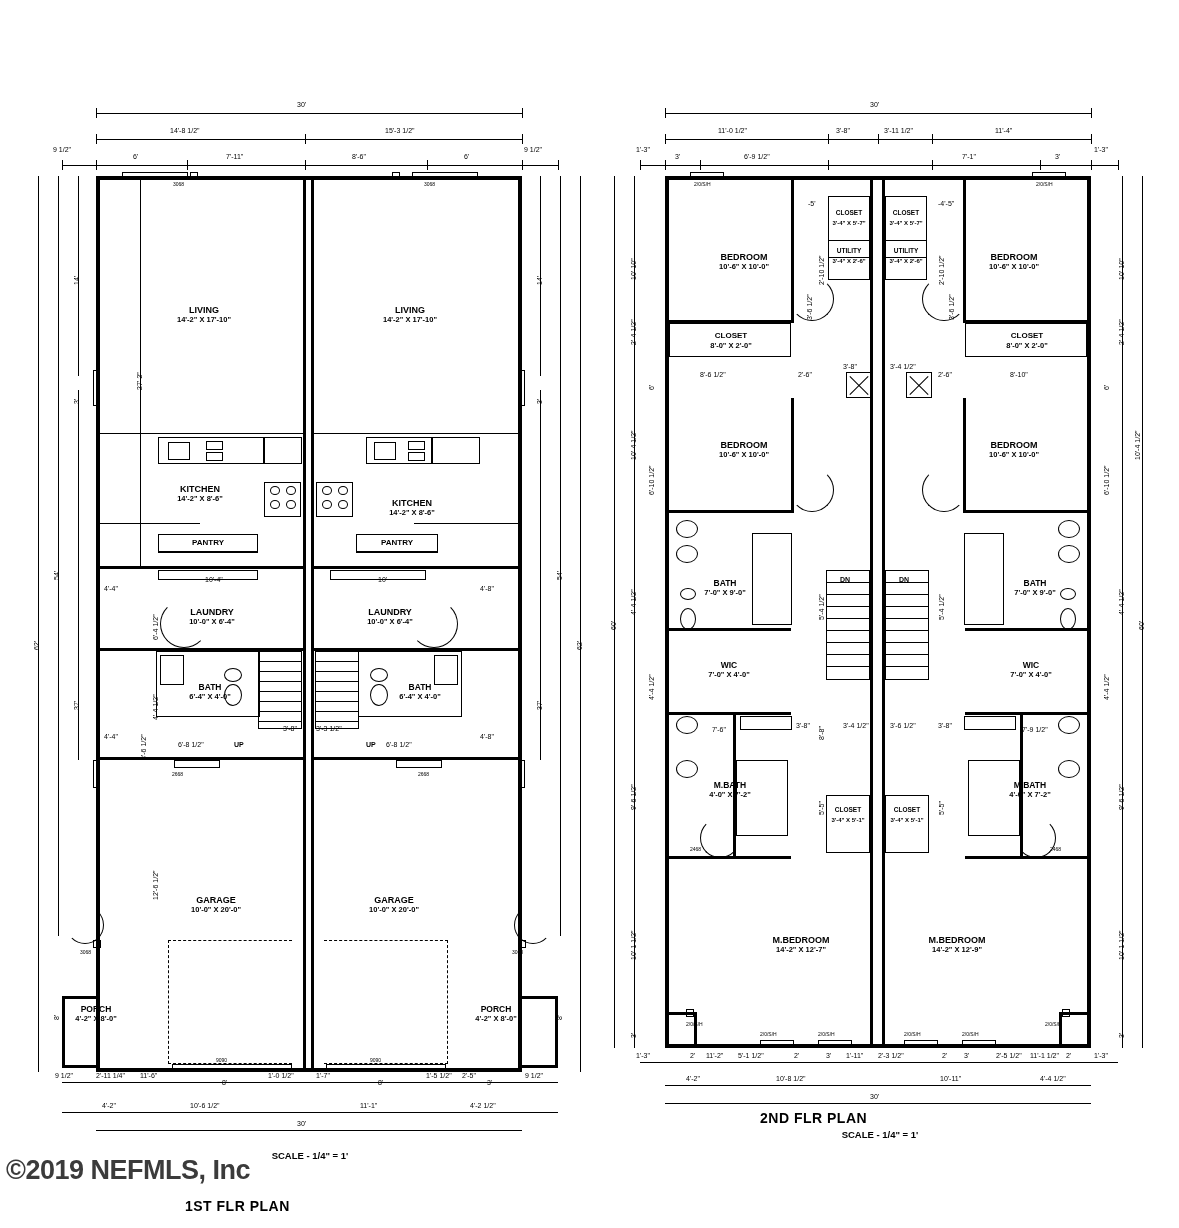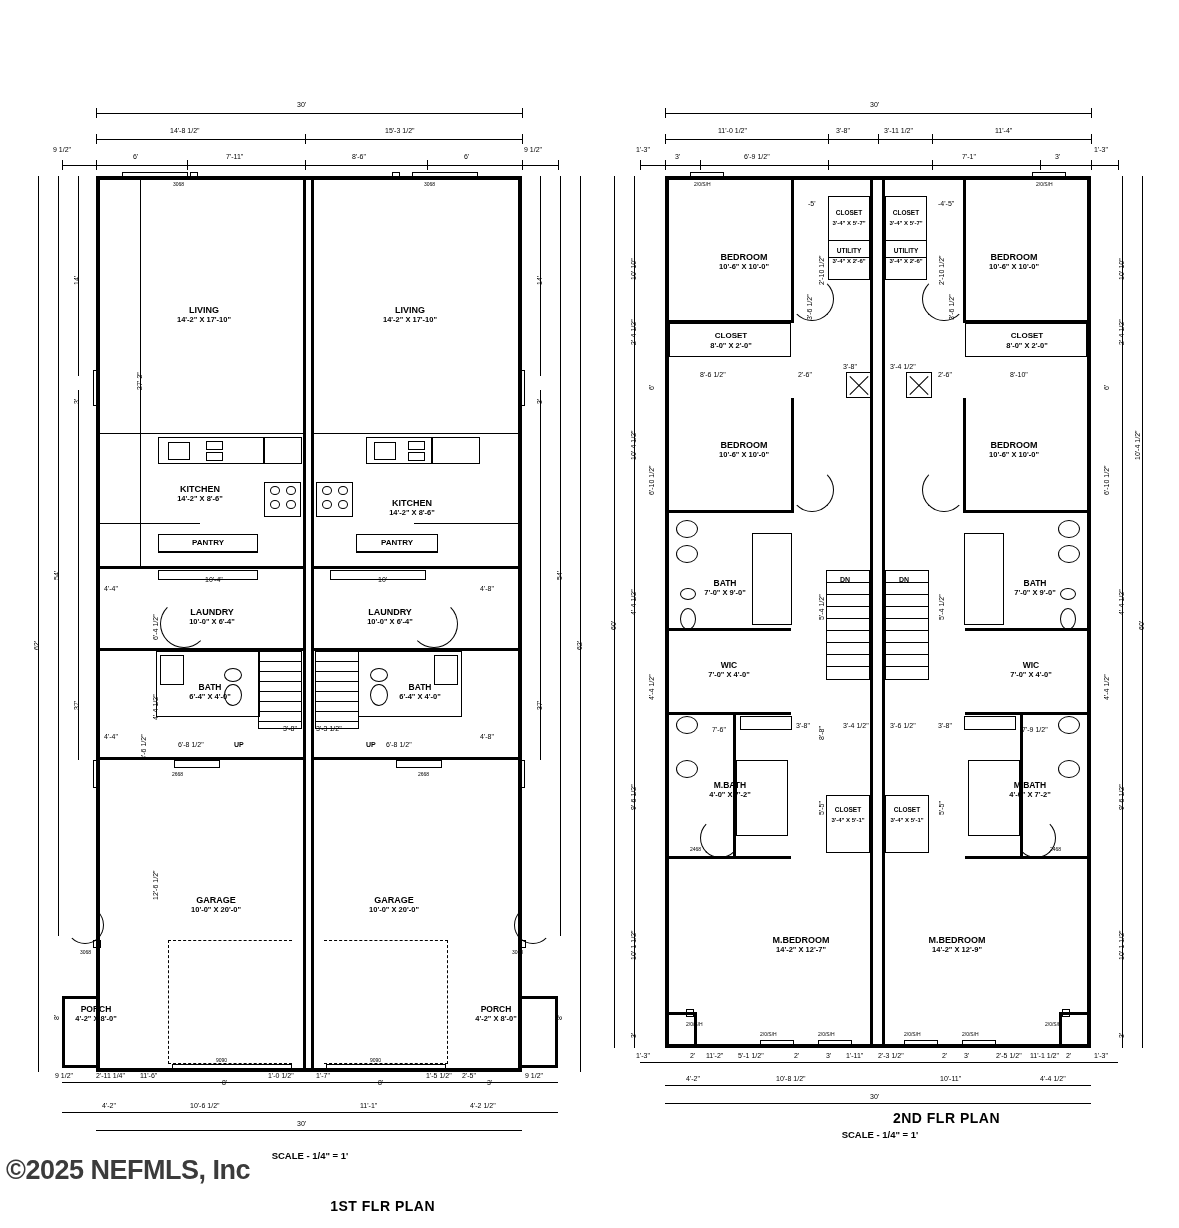--- a/index.html
+++ b/index.html
@@ -5,21 +5,21 @@
   html,body{margin:0;padding:0;background:#ffffff;}
   body{width:1179px;height:1228px;position:relative;font-family:"Liberation Sans",sans-serif;color:#000;overflow:hidden;}
   .plan{position:absolute;top:0;left:0;width:1179px;height:1228px;}
   .wall{position:absolute;background:#000;}
   .rect{position:absolute;border:1px solid #000;box-sizing:border-box;}
   .thin{position:absolute;background:#000;height:1px;}
   .lbl{position:absolute;text-align:center;font-size:9px;line-height:10px;font-weight:bold;white-space:nowrap;letter-spacing:0px;}
   .lbl .sz{display:block;font-size:7.5px;font-weight:bold;letter-spacing:0px;}
   .dim{position:absolute;font-size:7px;line-height:8px;white-space:nowrap;font-family:"Liberation Sans",sans-serif;}
   .dimv{position:absolute;font-size:7px;line-height:8px;white-space:nowrap;transform-origin:left top;transform:rotate(-90deg);}
-  .title{position:absolute;text-align:right;font-size:14px;font-weight:bold;letter-spacing:.5px;}
+  .title{position:absolute;text-align:left;font-size:14px;font-weight:bold;letter-spacing:.5px;}
   .subtitle{position:absolute;text-align:center;font-size:9.5px;font-weight:bold;}
   .wm{position:absolute;font-size:27px;font-weight:bold;color:#2b2b2b;letter-spacing:-.5px;opacity:.92;}
   .dl{position:absolute;background:#000;height:1px;}
   .dlv{position:absolute;background:#000;width:1px;}
   .stairtreads{position:absolute;}
   .stairtreads i{position:absolute;left:0;right:0;height:1px;background:#000;}
   .cab{position:absolute;border:1px solid #000;box-sizing:border-box;background:#fff;}
   .oval{position:absolute;border:1px solid #000;border-radius:50%;box-sizing:border-box;}
   .arc{position:absolute;border:1px solid #000;border-radius:100%;box-sizing:border-box;}
   .dashbox{position:absolute;border:1px dashed #000;box-sizing:border-box;}
@@ -613,15 +613,15 @@
     <div class="dim" style="left:940px;top:1075px;">10'-11"</div>
     <div class="dim" style="left:1040px;top:1075px;">4'-4 1/2"</div>
 
     <div class="dl" style="left:665px;top:1103px;width:426px;"></div>
     <div class="dim" style="left:870px;top:1093px;">30'</div>
 
     <div class="title" style="left:760px;top:1110px;width:240px;">2ND FLR PLAN</div>
     <div class="subtitle" style="left:760px;top:1129px;width:240px;">SCALE - 1/4" = 1'</div>
   </div>
 
-  <div class="wm" style="left:6px;top:1155px;">©2025 NEFMLS, Inc</div>
+  <div class="wm" style="left:6px;top:1155px;">©2019 NEFMLS, Inc</div>
 
 </div>
 
 </body></html>

